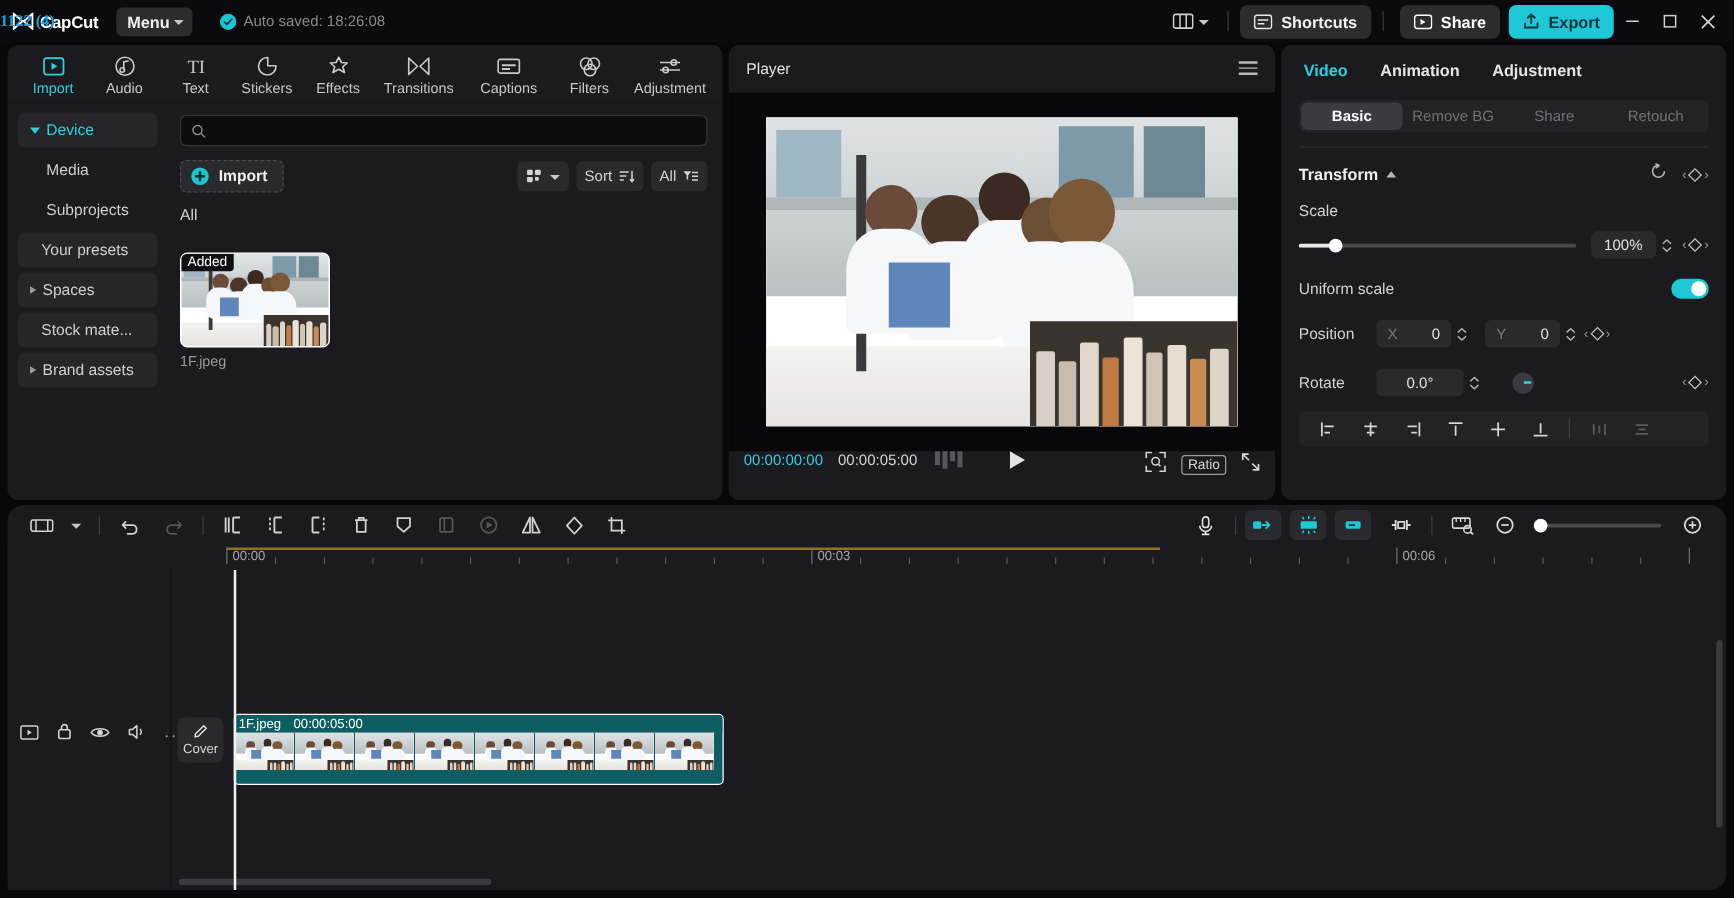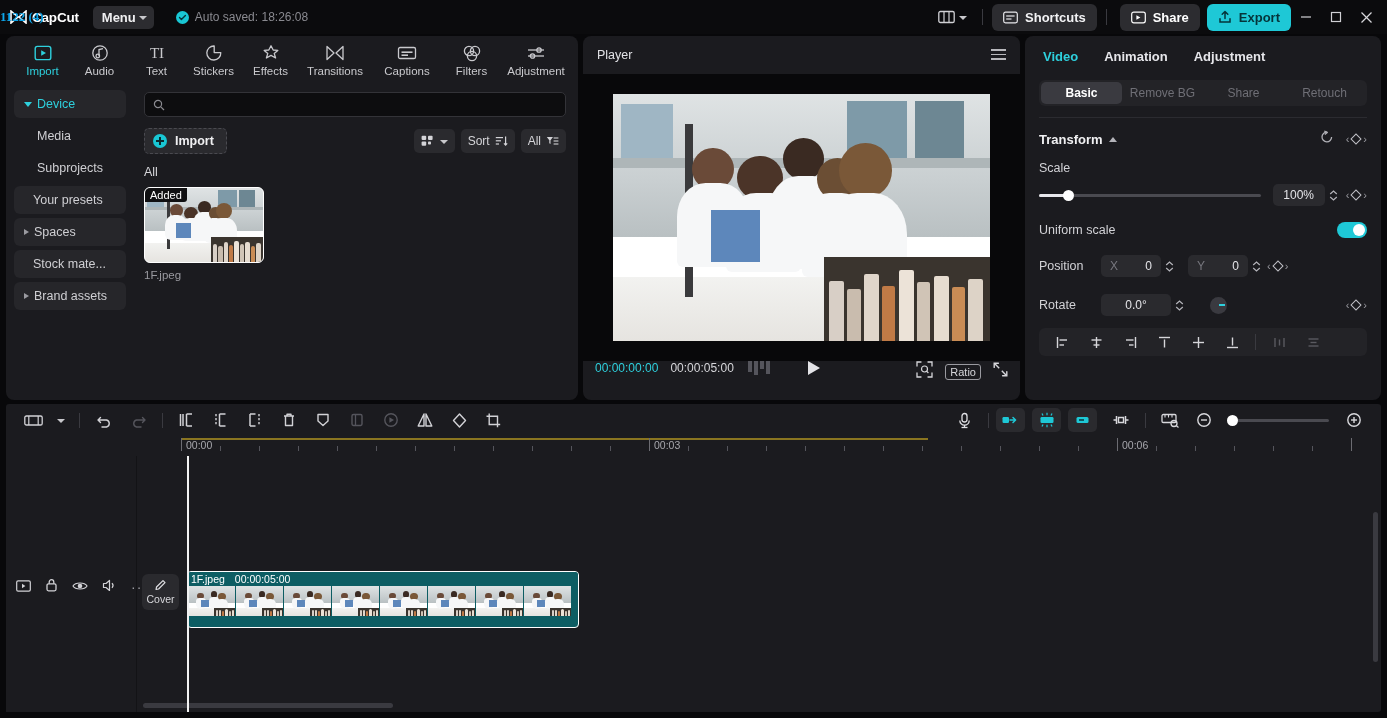--- a/index.html
+++ b/index.html
@@ -98,21 +98,21 @@
   .plus-circ { width: 14px; height: 14px; border-radius: 50%; background: #19c7d4; position: relative; }
   .plus-circ:before, .plus-circ:after { content:""; position:absolute; background:#0b2b2f; }
   .plus-circ:before { left: 3px; top: 6px; width: 8px; height: 2px; }
   .plus-circ:after { left: 6px; top: 3px; width: 2px; height: 8px; }
   .tool-grp { margin-left: auto; display: flex; align-items: center; gap: 6px; }
   .tool-chip {
     height: 24px; border-radius: 5px; background: #2a2a2e; display: flex; align-items: center;
     gap: 5px; padding: 0 7px; font-size: 12px; color: #d4d4d8; cursor: pointer;
   }
   .sectionlabel { margin-top: 11px; font-size: 12.5px; color: #d6d6da; }
-  .thumbs { margin-top: 8px; display: flex; gap: 10px; }
+  .thumbs { margin-top: 23px; display: flex; gap: 10px; }
   .thumbcard { width: 120px; cursor: pointer; }
   .thumbimg {
     width: 120px; height: 76px; border-radius: 6px; overflow: hidden; position: relative;
     background: #ffffff; border: 1px solid #ffffff;
   }
   .added-tag {
     position: absolute; left: 0; top: 0; background: #101012; color: #fff;
     font-size: 11px; padding: 1px 5px; z-index: 4; border-radius: 0 0 3px 0;
   }
   .thumbname { margin-top: 6px; font-size: 11.5px; color: #9a9aa0; }
@@ -204,21 +204,21 @@
   .rotdial:after { content:""; position:absolute; right:2px; top:7.5px; width:6px;height:2px;background:#2ed0dd;}
   .alignbar {
     margin: 12px 14px 0 14px; height: 28px; background: #232327; border-radius: 6px;
     display: flex; align-items: center; padding: 0 6px; gap: 0px;
   }
   .alignbtn { width: 34px; height:24px; display:flex;align-items:center;justify-content:center;cursor:pointer;}
 
   
   .timeline {
     position: absolute; left: 6px; top: 404px; width: 1375px; height: 308px;
-    background: #1b1b1f; border-radius: 3px;
+    background: #1b1b1f; border-radius: 13px;
   }
   .tl-toolbar { height: 32px; display: flex; align-items: center; padding: 0 10px; }
   .tlbtn { width: 34px; height: 26px; display:flex;align-items:center;justify-content:center;cursor:pointer;color:#d2d2d6;}
   .tlbtn.dim { color: #55555c; }
   .tsep { width:1px; height:15px; background:#3a3a40; margin: 0 7px; }
   .tl-right { margin-left: auto; display:flex; align-items:center; }
   .tchip { width: 29px; height:24px; border-radius:5px; background:#2a2a2e; display:flex;align-items:center;justify-content:center; margin-right:7px; cursor:pointer;}
   .tchip.on { background:#2a2a2e; }
   .zoomtrack { width: 100px; height:3px; background:#4a4a50; border-radius:2px; position:relative; margin: 0 8px; }
   .zoomknob { position:absolute; left:-2px; top:-4px; width:11px;height:11px;border-radius:50%;background:#fff;}

